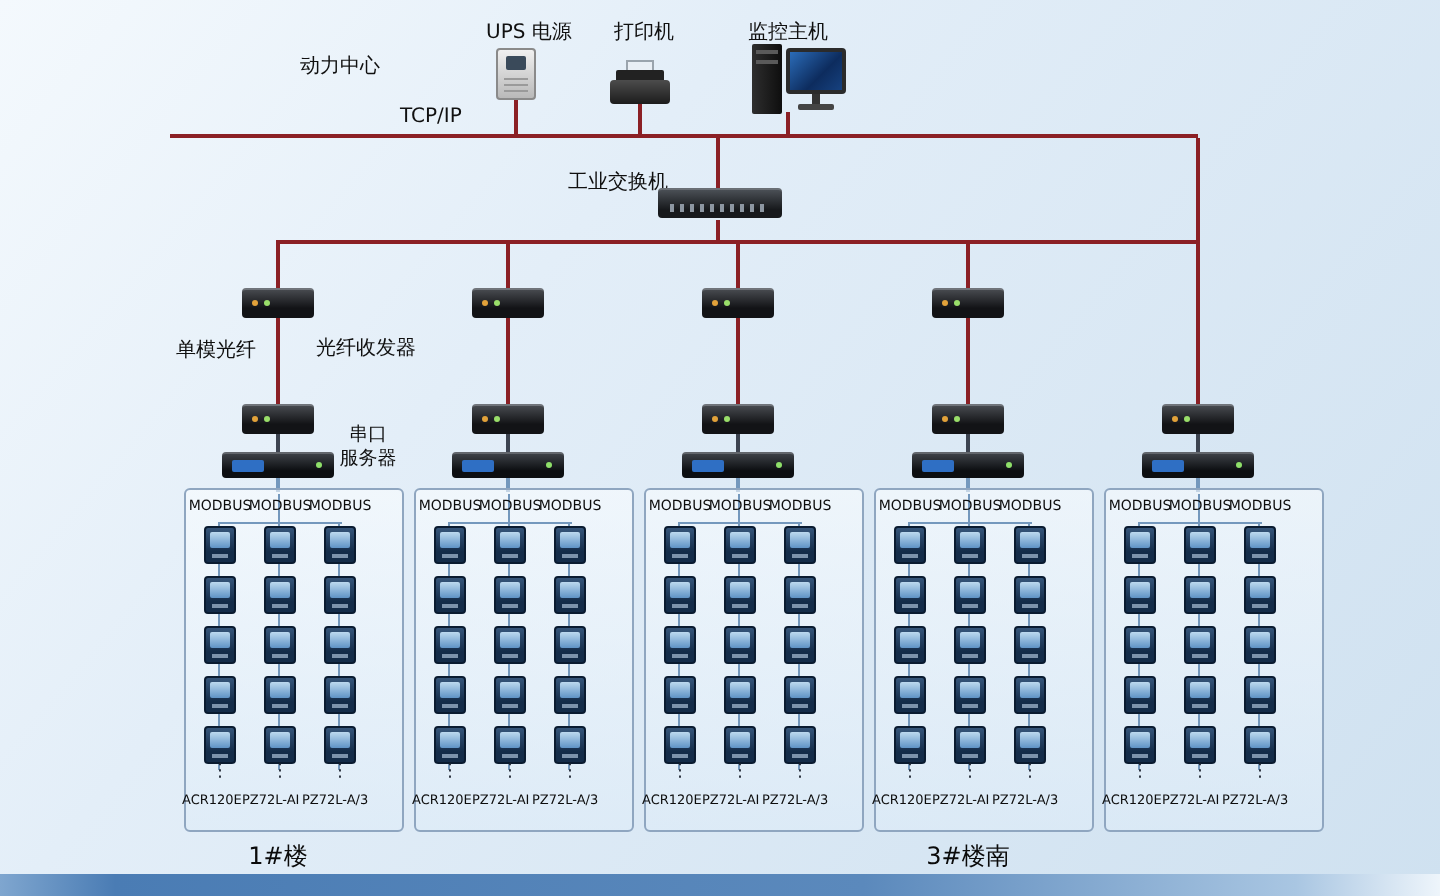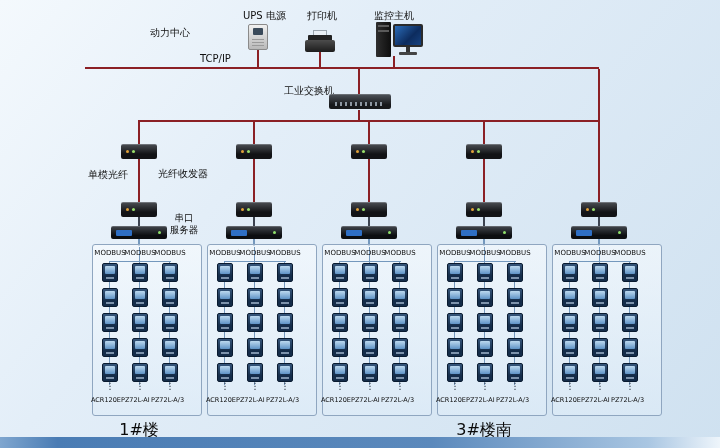--- a/index.html
+++ b/index.html
@@ -79,21 +79,21 @@
     display:flex; flex-direction:column; gap:6px; align-items:center; }
   .meter { width:16px; height:19px; position:relative;
     background:linear-gradient(#35557a,#142c49 70%); border:1px solid #0a1b30; border-radius:2px; }
   .meter i { position:absolute; display:block; }
   .meter .scr { left:2px; top:2px; width:10px; height:8px;
     background:linear-gradient(#bcd9ef,#5f93c6); border-radius:1px; }
   .meter .btn { left:3px; bottom:2px; width:8px; height:2px; background:#7d93ac; }
   .dots { position:absolute; top:132px; left:0; width:32px; text-align:center;
     font-size:9px; line-height:11px; color:#1d2430; }
   .model { position:absolute; top:147px; left:-3px; width:38px; text-align:left; font-size:6.5px; color:#0d0d0d; }
-  .building { position:absolute; top:300px; left:0; width:94px; text-align:center; font-size:16px; color:#0a0a0a; }
+  .building { position:absolute; top:300px; left:0; width:94px; text-align:center; font-size:12px; color:#0a0a0a; }
 
   .serial-lbl { position:absolute; left:162px; top:212px; width:44px; text-align:center;
     font-size:9.5px; line-height:12px; color:#101010; }
 
   .bottom-bar { position:absolute; left:0; bottom:0; width:720px; height:11px;
     background:linear-gradient(90deg,#7fa6cf 0%,#4a7cb4 8%,#5b89bc 60%,#a9c6e2 90%,#eef5fb 100%); }
 </style>
 </head>
 <body>
 

